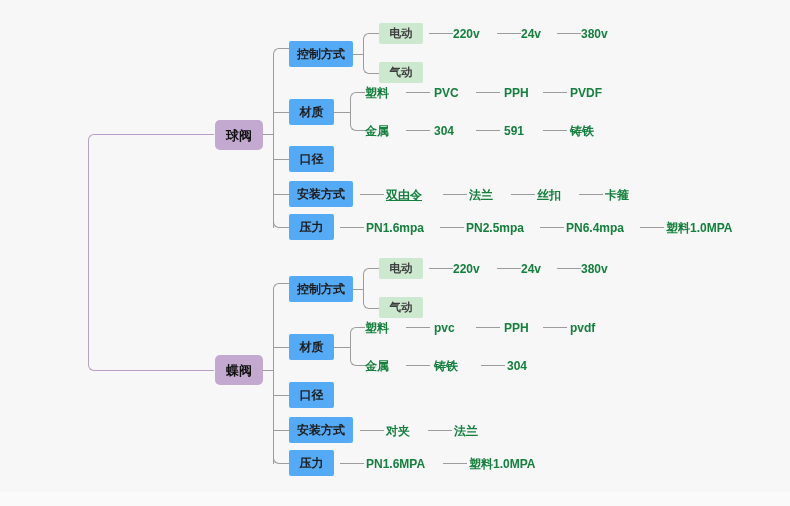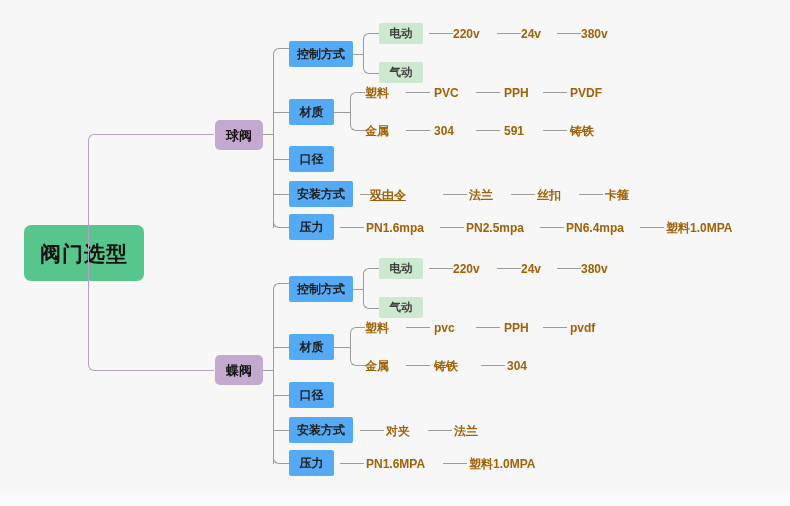--- a/index.html
+++ b/index.html
@@ -66,21 +66,21 @@
   }
   .node-sub {
     background: #cce8cf;
     color: #3d3d3d;
     font-size: 11.5px;
     font-weight: bold;
     border-radius: 2px;
     padding: 0 7px;
   }
   .node-text {
-    color: #a16207;
+    color: #15803d;
     font-size: 12px;
     font-weight: bold;
     background: transparent;
   }
 
   
   .line {
     position: absolute;
     background: #9c9c9c;
   }
@@ -115,21 +115,20 @@
     background: #9c9c9c;
   }
 </style>
 </head>
 <body>
 
 <div id="mindmap">
 
   <div class="bottom-strip"></div>
 
-  <div class="node node-root" style="left:24px; top:225px; width:120px; height:56px;">阀门选型</div>
 
   <div class="line line-v line-purple" style="left:88px; top:140px; height:225px;"></div>
 
   <div class="elbow corner-tl elbow-purple" style="left:88px; top:134px; width:12px; height:14px;"></div>
   <div class="line line-h line-purple" style="left:99px; top:134px; width:115px;"></div>
 
   <div class="elbow corner-bl elbow-purple" style="left:88px; top:357px; width:12px; height:14px;"></div>
   <div class="line line-h line-purple" style="left:99px; top:370px; width:115px;"></div>
 
   <div class="node node-branch" style="left:215px; top:120px; width:48px; height:30px;">球阀</div>
@@ -189,21 +188,21 @@
   <div class="node node-text" style="left:434px; top:122px; height:17px;">304</div>
   <div class="dash" style="left:476px; top:130px; width:24px;"></div>
   <div class="node node-text" style="left:504px; top:122px; height:17px;">591</div>
   <div class="dash" style="left:543px; top:130px; width:24px;"></div>
   <div class="node node-text" style="left:570px; top:122px; height:17px;">铸铁</div>
 
   <div class="node node-topic" style="left:289px; top:146px; width:45px; height:26px;">口径</div>
 
   <div class="node node-topic" style="left:289px; top:181px; width:64px; height:26px;">安装方式</div>
   <div class="dash" style="left:360px; top:194px; width:24px;"></div>
-  <div class="node node-text" style="left:370px; top:186px; height:17px;text-decoration:underline;">双由令</div>
+  <div class="node node-text" style="left:386px; top:186px; height:17px;text-decoration:underline;">双由令</div>
   <div class="dash" style="left:443px; top:194px; width:24px;"></div>
   <div class="node node-text" style="left:469px; top:186px; height:17px;">法兰</div>
   <div class="dash" style="left:511px; top:194px; width:24px;"></div>
   <div class="node node-text" style="left:537px; top:186px; height:17px;">丝扣</div>
   <div class="dash" style="left:579px; top:194px; width:24px;"></div>
   <div class="node node-text" style="left:605px; top:186px; height:17px;">卡箍</div>
 
   <div class="node node-topic" style="left:289px; top:214px; width:45px; height:26px;">压力</div>
   <div class="dash" style="left:340px; top:227px; width:24px;"></div>
   <div class="node node-text" style="left:366px; top:219px; height:17px;">PN1.6mpa</div>

